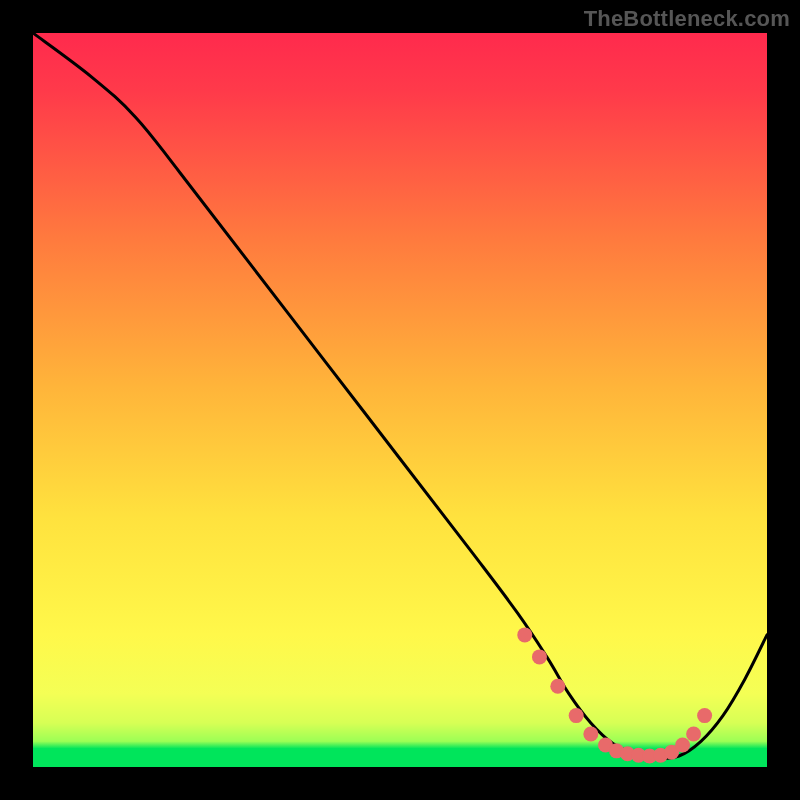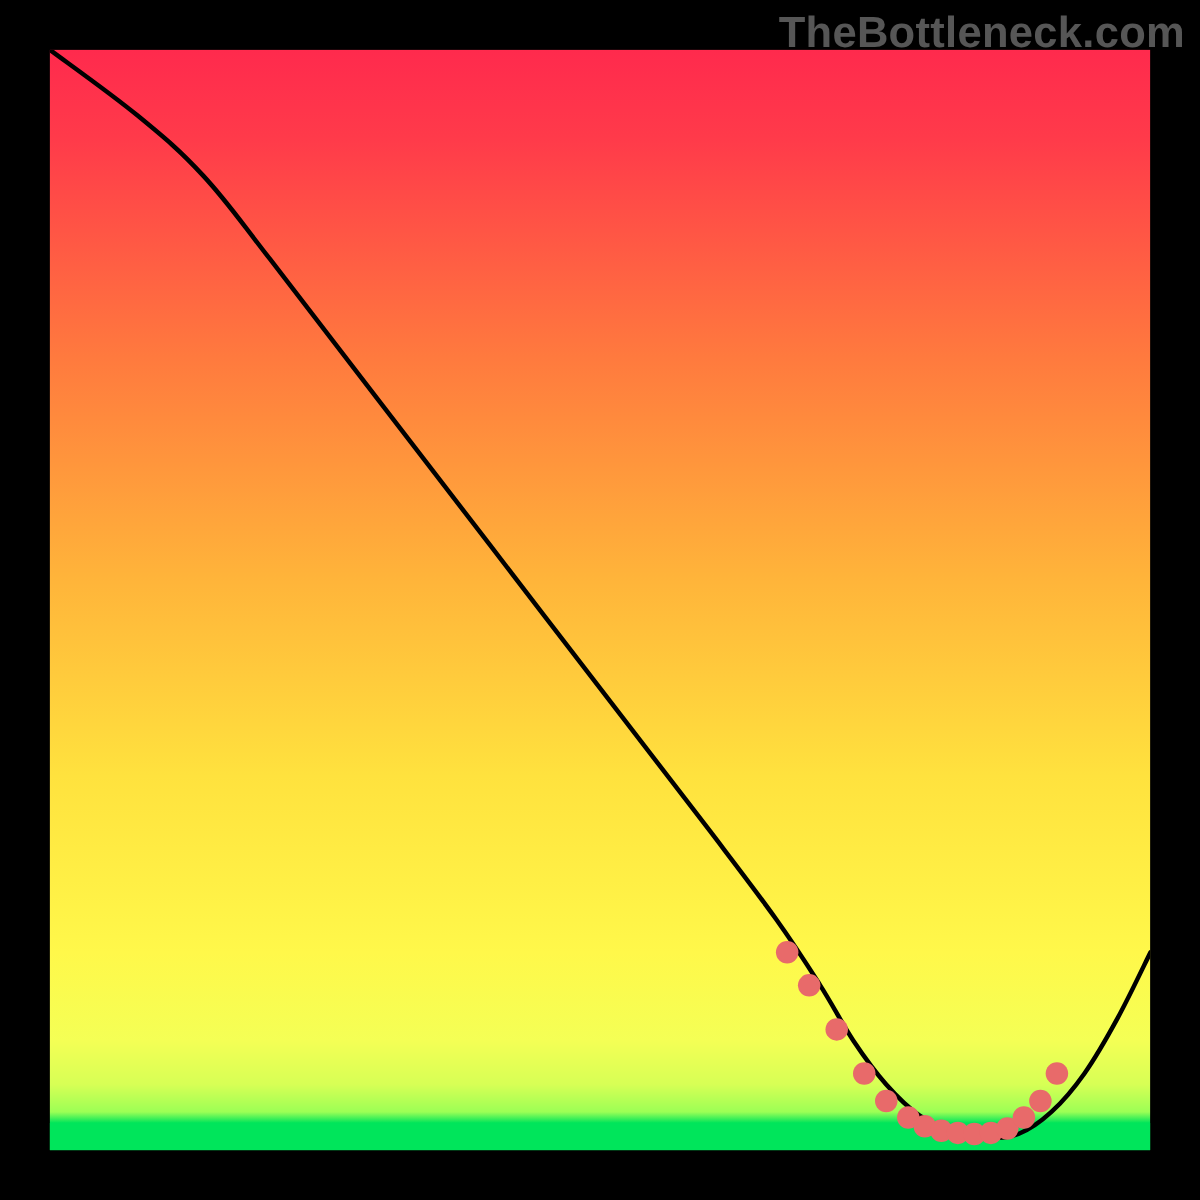--- a/index.html
+++ b/index.html
@@ -25,21 +25,21 @@
     width: 734px;
     height: 734px;
     overflow: hidden;
   }
   .watermark {
     position: absolute;
     top: 6px;
     right: 10px;
     font-family: Arial, Helvetica, sans-serif;
     font-weight: 600;
-    font-size: 29px;
+    font-size: 22px;
     color: #565656;
     letter-spacing: 0.2px;
   }
   svg {
     display: block;
   }
 </style>
 </head>
 <body>
 

